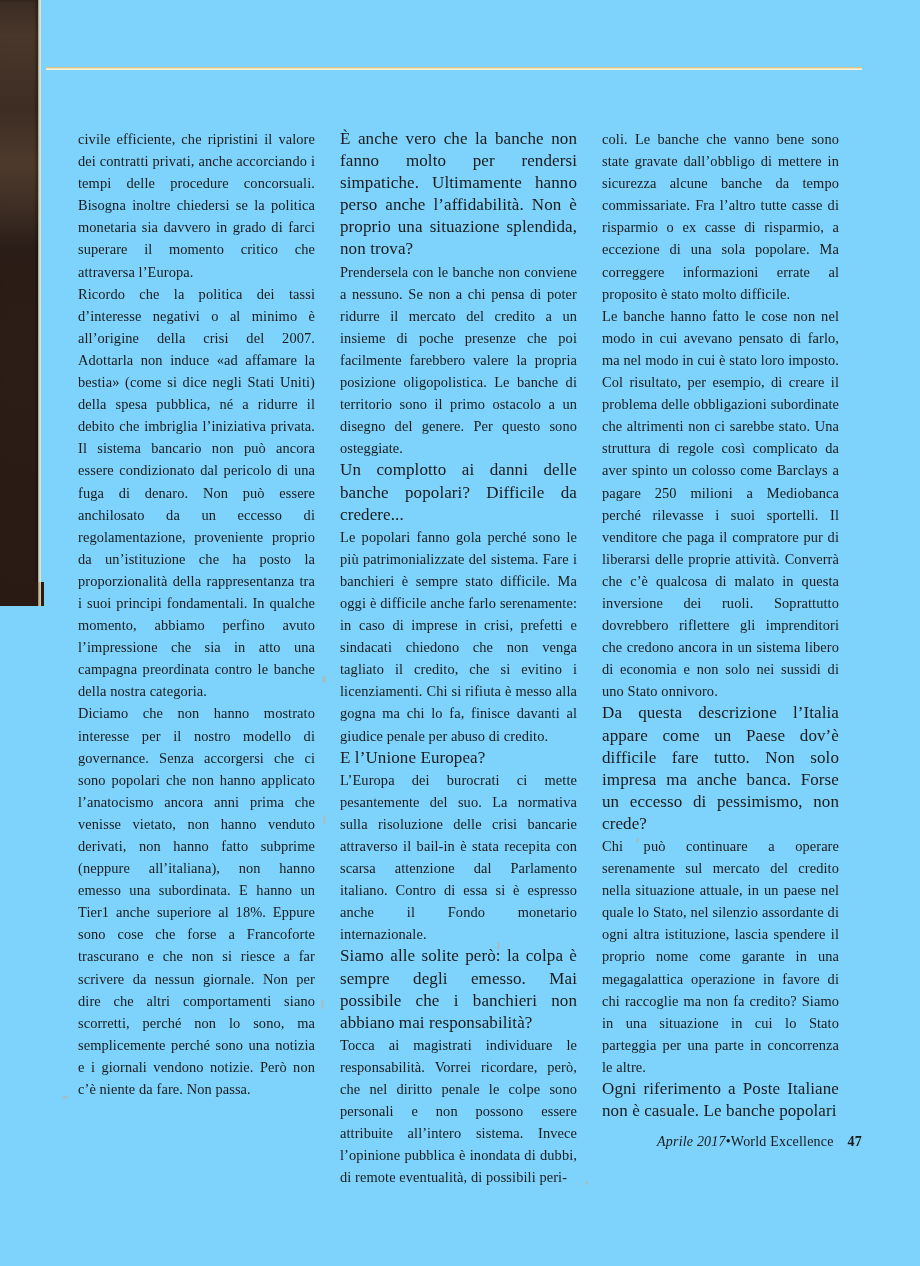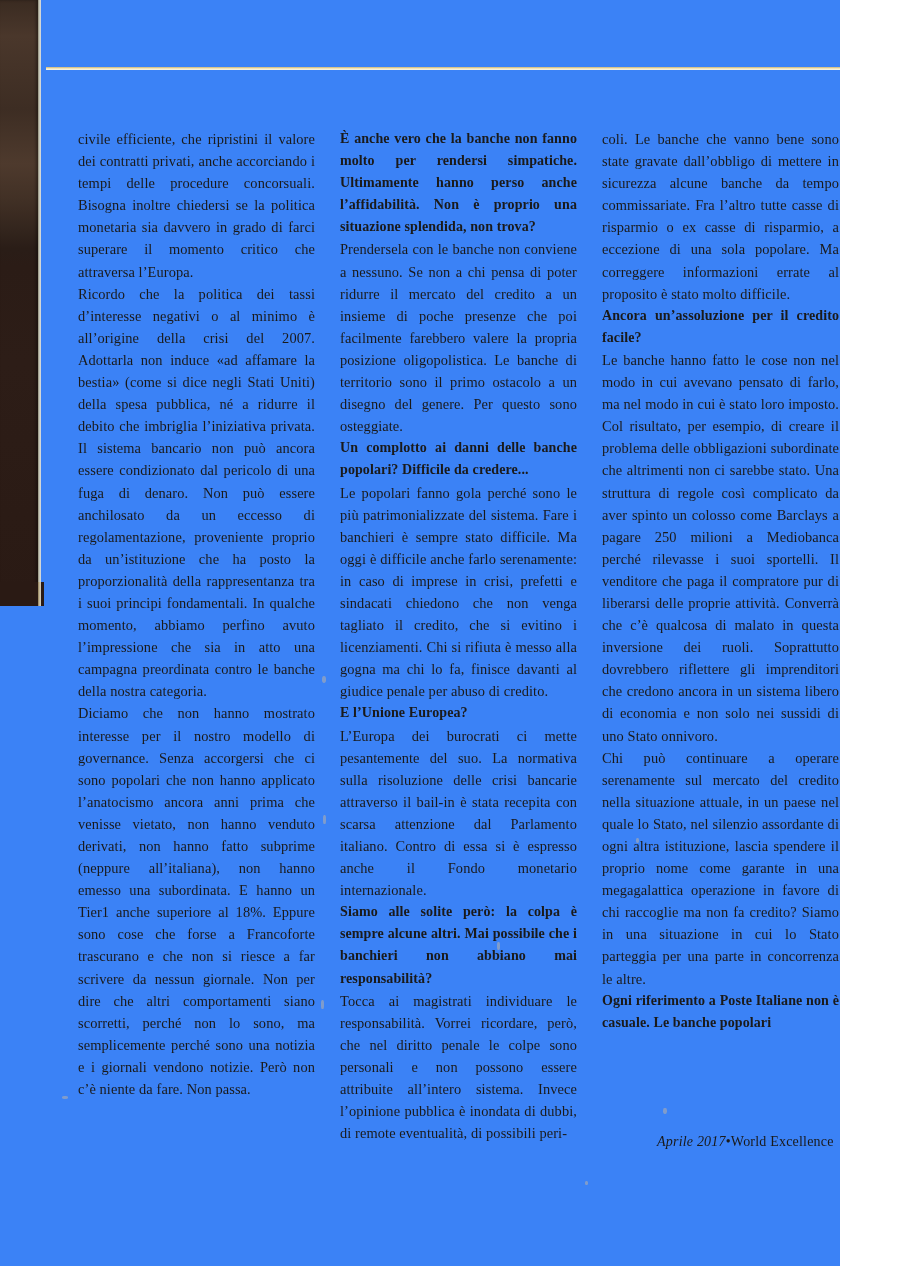--- a/index.html
+++ b/index.html
@@ -7,23 +7,23 @@
     margin: 0;
     padding: 0;
     background: #ffffff;
   }
   body {
     font-family: "Liberation Serif", "DejaVu Serif", serif;
     color: #1a1a1a;
   }
   .page {
     position: relative;
-    width: 840px;
+    width: 920px;
     height: 1266px;
-    background: #3b82f6;
+    background: #7dd3fc;
     overflow: hidden;
   }
 
   
   .spine {
     position: absolute;
     left: 0;
     top: 0;
     width: 38px;
     height: 606px;
@@ -87,23 +87,23 @@
     margin: 0;
     font-size: 14.4px;
     line-height: 22.1px;
     text-align: justify;
     text-justify: inter-word;
     hyphens: manual;
     letter-spacing: .1px;
   }
   h3.q {
     margin: 0;
-    font-size: 14px;
+    font-size: 17px;
     line-height: 22.1px;
-    font-weight: bold;
+    font-weight: normal;
     text-align: justify;
     letter-spacing: .1px;
   }
   .blk { margin-bottom: 0; }
   .gap-before { margin-top: 22px; }
 
   .footer {
     position: absolute;
     left: 0;
     top: 1134px;
@@ -146,27 +146,27 @@
         <p class="body-text blk">Ricordo che la politica dei tassi d’interesse negativi o al minimo è all’origine della crisi del 2007. Adottarla non induce «ad affamare la bestia» (come si dice negli Stati Uniti) della spesa pubblica, né a ridurre il debito che imbriglia l’iniziativa privata. Il sistema bancario non può ancora essere condizionato dal pericolo di una fuga di denaro. Non può essere anchilosato da un eccesso di regolamentazione, proveniente proprio da un’istituzione che ha posto la proporzionalità della rappresentanza tra i suoi principi fondamentali. In qualche momento, abbiamo perfino avuto l’impressione che sia in atto una campagna preordinata contro le banche della nostra categoria.</p>
         <p class="body-text blk">Diciamo che non hanno mostrato interesse per il nostro modello di governance. Senza accorgersi che ci sono popolari che non hanno applicato l’anatocismo ancora anni prima che venisse vietato, non hanno venduto derivati, non hanno fatto subprime (neppure all’italiana), non hanno emesso una subordinata. E hanno un Tier1 anche superiore al 18%. Eppure sono cose che forse a Francoforte trascurano e che non si riesce a far scrivere da nessun giornale. Non per dire che altri comportamenti siano scorretti, perché non lo sono, ma semplicemente perché sono una notizia e i giornali vendono notizie. Però non c’è niente da fare. Non passa.</p>
       </div>
     <div class="column" id="col-2">
         <h3 class="q blk">È anche vero che la banche non fanno molto per rendersi simpatiche. Ultimamente hanno perso anche l’affidabilità. Non è proprio una situazione splendida, non trova?</h3>
         <p class="body-text blk">Prendersela con le banche non conviene a nessuno. Se non a chi pensa di poter ridurre il mercato del credito a un insieme di poche presenze che poi facilmente farebbero valere la propria posizione oligopolistica. Le banche di territorio sono il primo ostacolo a un disegno del genere. Per questo sono osteggiate.</p>
         <h3 class="q blk gap-before">Un complotto ai danni delle banche popolari? Difficile da credere...</h3>
         <p class="body-text blk">Le popolari fanno gola perché sono le più patrimonializzate del sistema. Fare i banchieri è sempre stato difficile. Ma oggi è difficile anche farlo serenamente: in caso di imprese in crisi, prefetti e sindacati chiedono che non venga tagliato il credito, che si evitino i licenziamenti. Chi si rifiuta è messo alla gogna ma chi lo fa, finisce davanti al giudice penale per abuso di credito.</p>
         <h3 class="q blk gap-before">E l’Unione Europea?</h3>
         <p class="body-text blk">L’Europa dei burocrati ci mette pesantemente del suo. La normativa sulla risoluzione delle crisi bancarie attraverso il bail-in è stata recepita con scarsa attenzione dal Parlamento italiano. Contro di essa si è espresso anche il Fondo monetario internazionale.</p>
-        <h3 class="q blk gap-before">Siamo alle solite però: la colpa è sempre alcune altri. Mai possibile che i banchieri non abbiano mai responsabilità?</h3>
+        <h3 class="q blk gap-before">Siamo alle solite però: la colpa è sempre degli emesso. Mai possibile che i banchieri non abbiano mai responsabilità?</h3>
         <p class="body-text blk">Tocca ai magistrati individuare le responsabilità. Vorrei ricordare, però, che nel diritto penale le colpe sono personali e non possono essere attribuite all’intero sistema. Invece l’opinione pubblica è inondata di dubbi, di remote eventualità, di possibili peri-</p>
       </div>
     <div class="column" id="col-3">
         <p class="body-text blk">coli. Le banche che vanno bene sono state gravate dall’obbligo di mettere in sicurezza alcune banche da tempo commissariate. Fra l’altro tutte casse di risparmio o ex casse di risparmio, a eccezione di una sola popolare. Ma correggere informazioni errate al proposito è stato molto difficile.</p>
-        <h3 class="q blk gap-before">Ancora un’assoluzione per il credito facile?</h3>
         <p class="body-text blk">Le banche hanno fatto le cose non nel modo in cui avevano pensato di farlo, ma nel modo in cui è stato loro imposto. Col risultato, per esempio, di creare il problema delle obbligazioni subordinate che altrimenti non ci sarebbe stato. Una struttura di regole così complicato da aver spinto un colosso come Barclays a pagare 250 milioni a Mediobanca perché rilevasse i suoi sportelli. Il venditore che paga il compratore pur di liberarsi delle proprie  attività. Converrà che c’è qualcosa di malato in questa inversione dei ruoli. Soprattutto dovrebbero riflettere gli imprenditori che credono ancora in un sistema libero di economia e non solo nei sussidi di uno Stato onnivoro.</p>
+        <h3 class="q blk gap-before">Da questa descrizione l’Italia appare come un Paese dov’è difficile fare tutto. Non solo impresa ma anche banca. Forse un eccesso di pessimismo, non crede?</h3>
         <p class="body-text blk">Chi può continuare a operare serenamente sul mercato del credito nella situazione attuale, in un paese nel quale lo Stato, nel silenzio assordante di ogni altra istituzione, lascia spendere il proprio nome come garante in una megagalattica operazione in favore di chi raccoglie ma non fa credito? Siamo in una situazione in cui lo Stato parteggia per una parte in concorrenza le altre.</p>
         <h3 class="q blk gap-before">Ogni  riferimento a Poste Italiane non è casuale. Le banche popolari</h3>
       </div>
   </div>
 
   <div class="footer">
     <span class="issue">Aprile 2017</span><span class="dot">•</span><span class="mag">World Excellence</span><span class="pageno">47</span>
   </div>
 
   <div class="speck" style="left:322px;top:676px;width:4px;height:7px;"></div>

